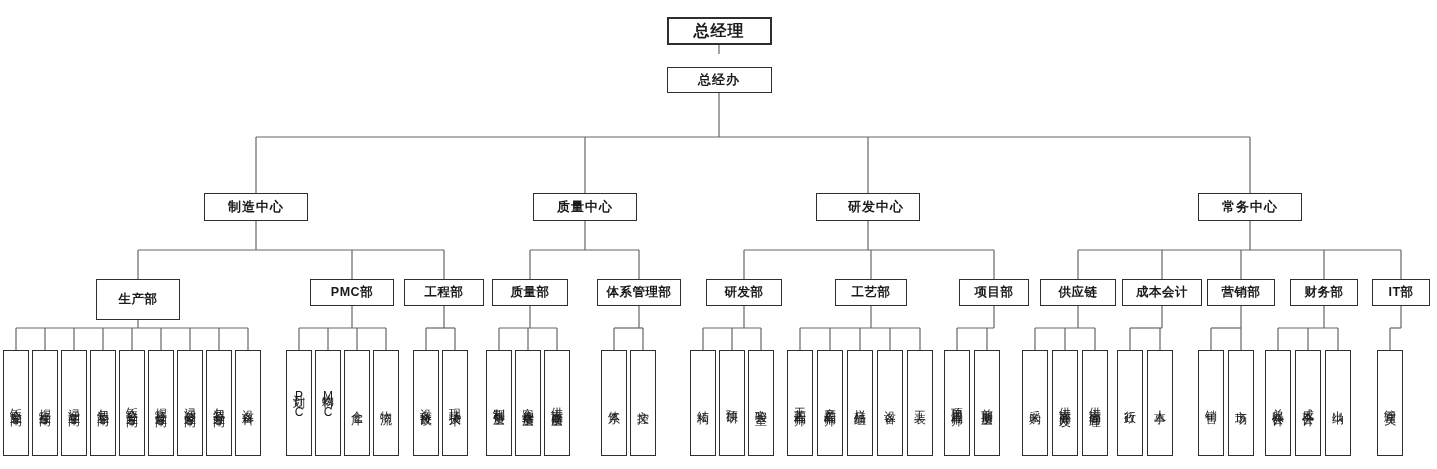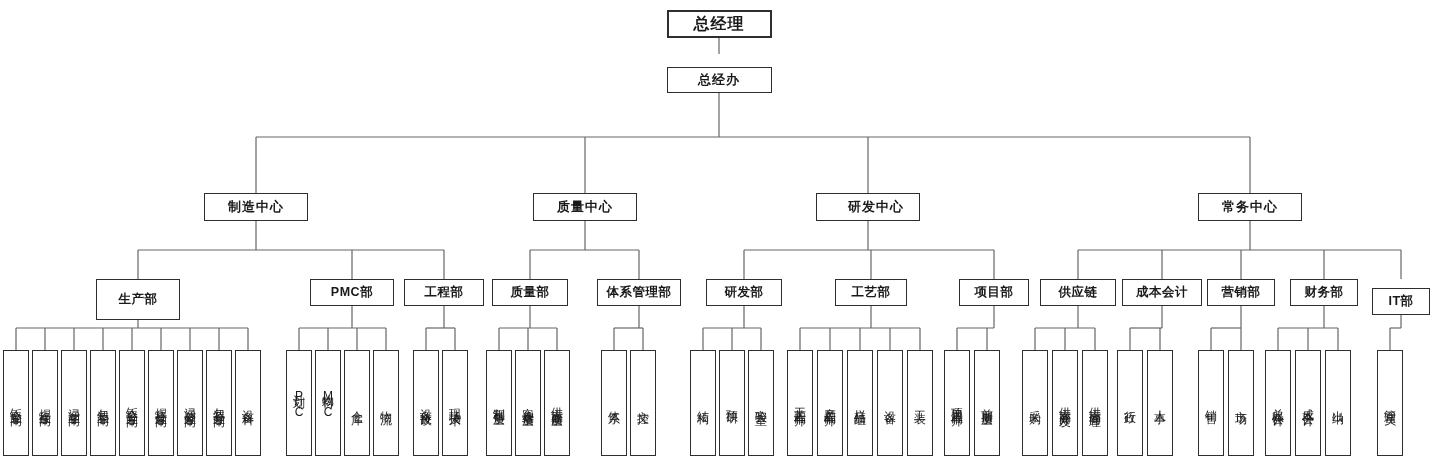--- a/index.html
+++ b/index.html
@@ -32,20 +32,21 @@
     align-items: center;
     justify-content: center;
     text-align: center;
     white-space: nowrap;
   }
   .node.root {
     font-size: 16px;
     font-weight: 700;
     border-width: 2px;
     letter-spacing: 1px;
+    margin-top: 7px;
   }
   .node.office {
     font-size: 13px;
     font-weight: 600;
     letter-spacing: 1px;
   }
   .node.center {
     font-size: 13px;
     font-weight: 600;
     letter-spacing: 1px;
@@ -218,16 +219,16 @@
       <div class="node dept" style="left: 1122px; top: 279px; width: 80px; height: 27px;">成本会计</div>
       <div class="node unit" style="left: 1117px; top: 350px; width: 26px; height: 106px;">行政</div>
       <div class="node unit" style="left: 1147px; top: 350px; width: 26px; height: 106px;">人事</div>
       <div class="node dept" style="left: 1207px; top: 279px; width: 68px; height: 27px;">营销部</div>
       <div class="node unit" style="left: 1198px; top: 350px; width: 26px; height: 106px;">销售</div>
       <div class="node unit" style="left: 1228px; top: 350px; width: 26px; height: 106px;">市场</div>
       <div class="node dept" style="left: 1290px; top: 279px; width: 68px; height: 27px;">财务部</div>
       <div class="node unit" style="left: 1265px; top: 350px; width: 26px; height: 106px;">总账会计</div>
       <div class="node unit" style="left: 1295px; top: 350px; width: 26px; height: 106px;">成本会计</div>
       <div class="node unit" style="left: 1325px; top: 350px; width: 26px; height: 106px;">出纳</div>
-      <div class="node dept" style="left: 1372px; top: 279px; width: 58px; height: 27px; margin-top: 9px;">IT部</div>
+      <div class="node dept" style="left: 1372px; top: 279px; width: 58px; height: 27px;">IT部</div>
       <div class="node unit" style="left: 1377px; top: 350px; width: 26px; height: 106px;">管理员</div>
     </div>
 </div>
 
 </body></html>

